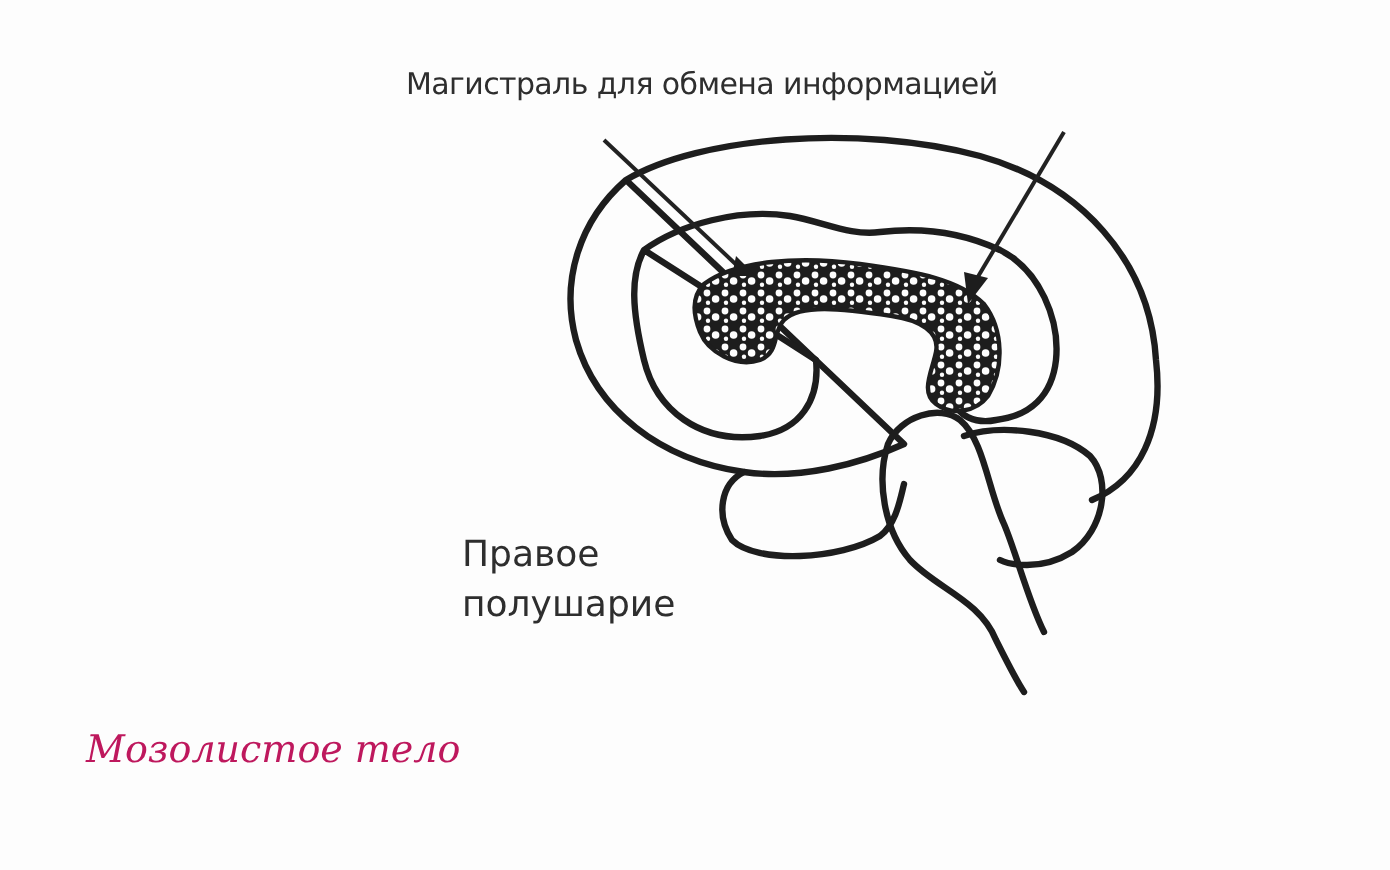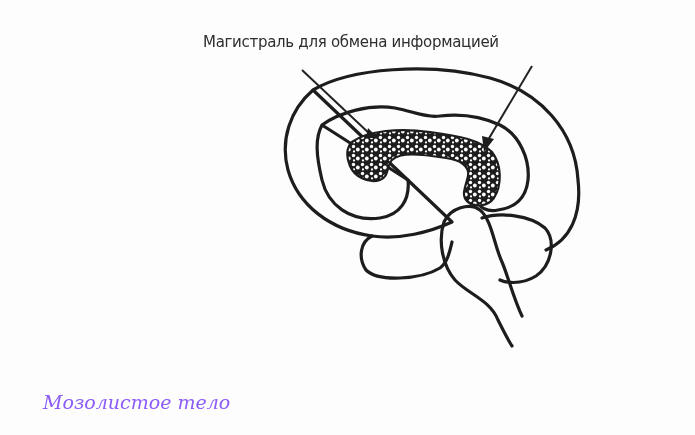--- a/index.html
+++ b/index.html
@@ -30,25 +30,25 @@
       top: 265px;
       font-family: "DejaVu Sans", sans-serif;
       font-size: 18px;
       line-height: 25px;
       color: #2e2e2e;
     }
     .label-hemi span { display: block; }
     .caption {
       position: absolute;
       left: 43px;
-      top: 391px;
+      top: 364px;
       font-family: "DejaVu Serif", serif;
       font-style: italic;
       font-size: 19px;
-      color: #8b5cf6;
+      color: #be185d;
       white-space: nowrap;
     }
     svg.diagram {
       position: absolute;
       left: 0;
       top: 0;
     }
     .stroke {
       fill: none;
       stroke: #1d1d1d;
@@ -129,15 +129,17 @@
            C 508 276, 514 300, 522 316
            M 444 222
            C 438 240, 442 265, 455 280
            C 468 294, 490 300, 498 320
            C 504 332, 508 340, 512 346"></path>
 </svg>
 
 <div class="label-top">Магистраль для обмена информацией</div>
 
 <div class="label-hemi">
+  <span>Правое</span>
+  <span>полушарие</span>
 </div>
 
 <div class="caption">Мозолистое тело</div>
 
 </body></html>

